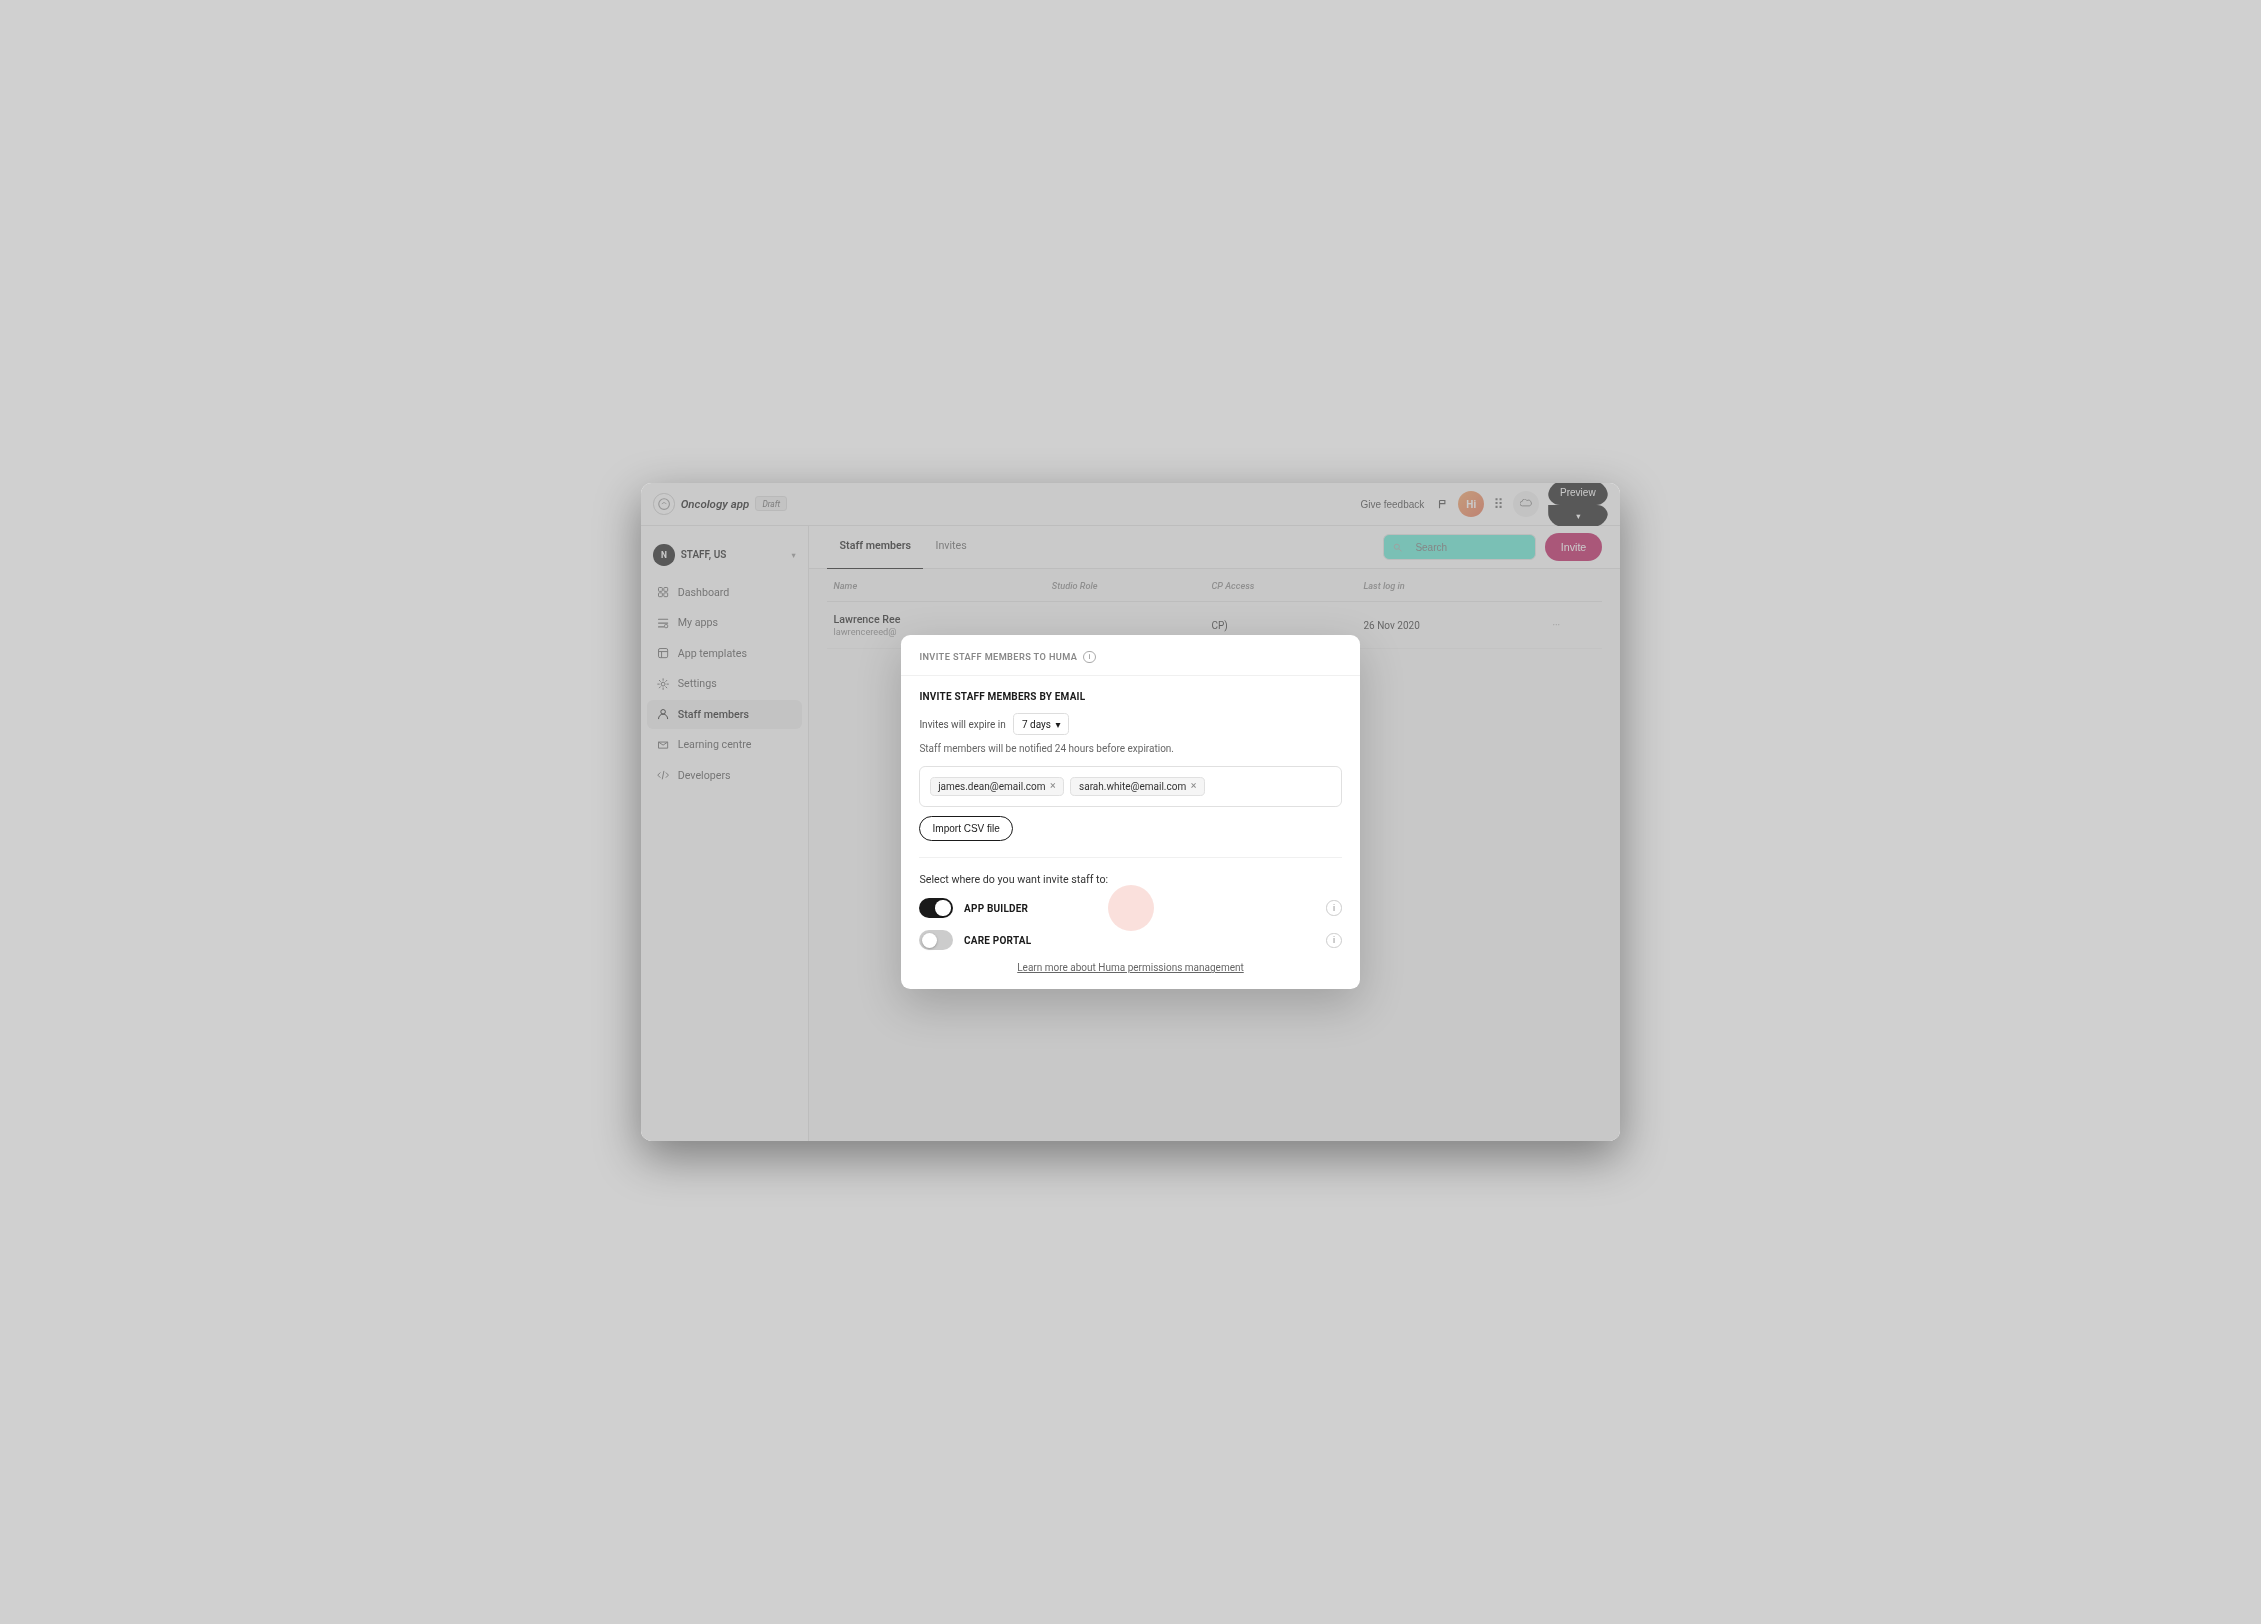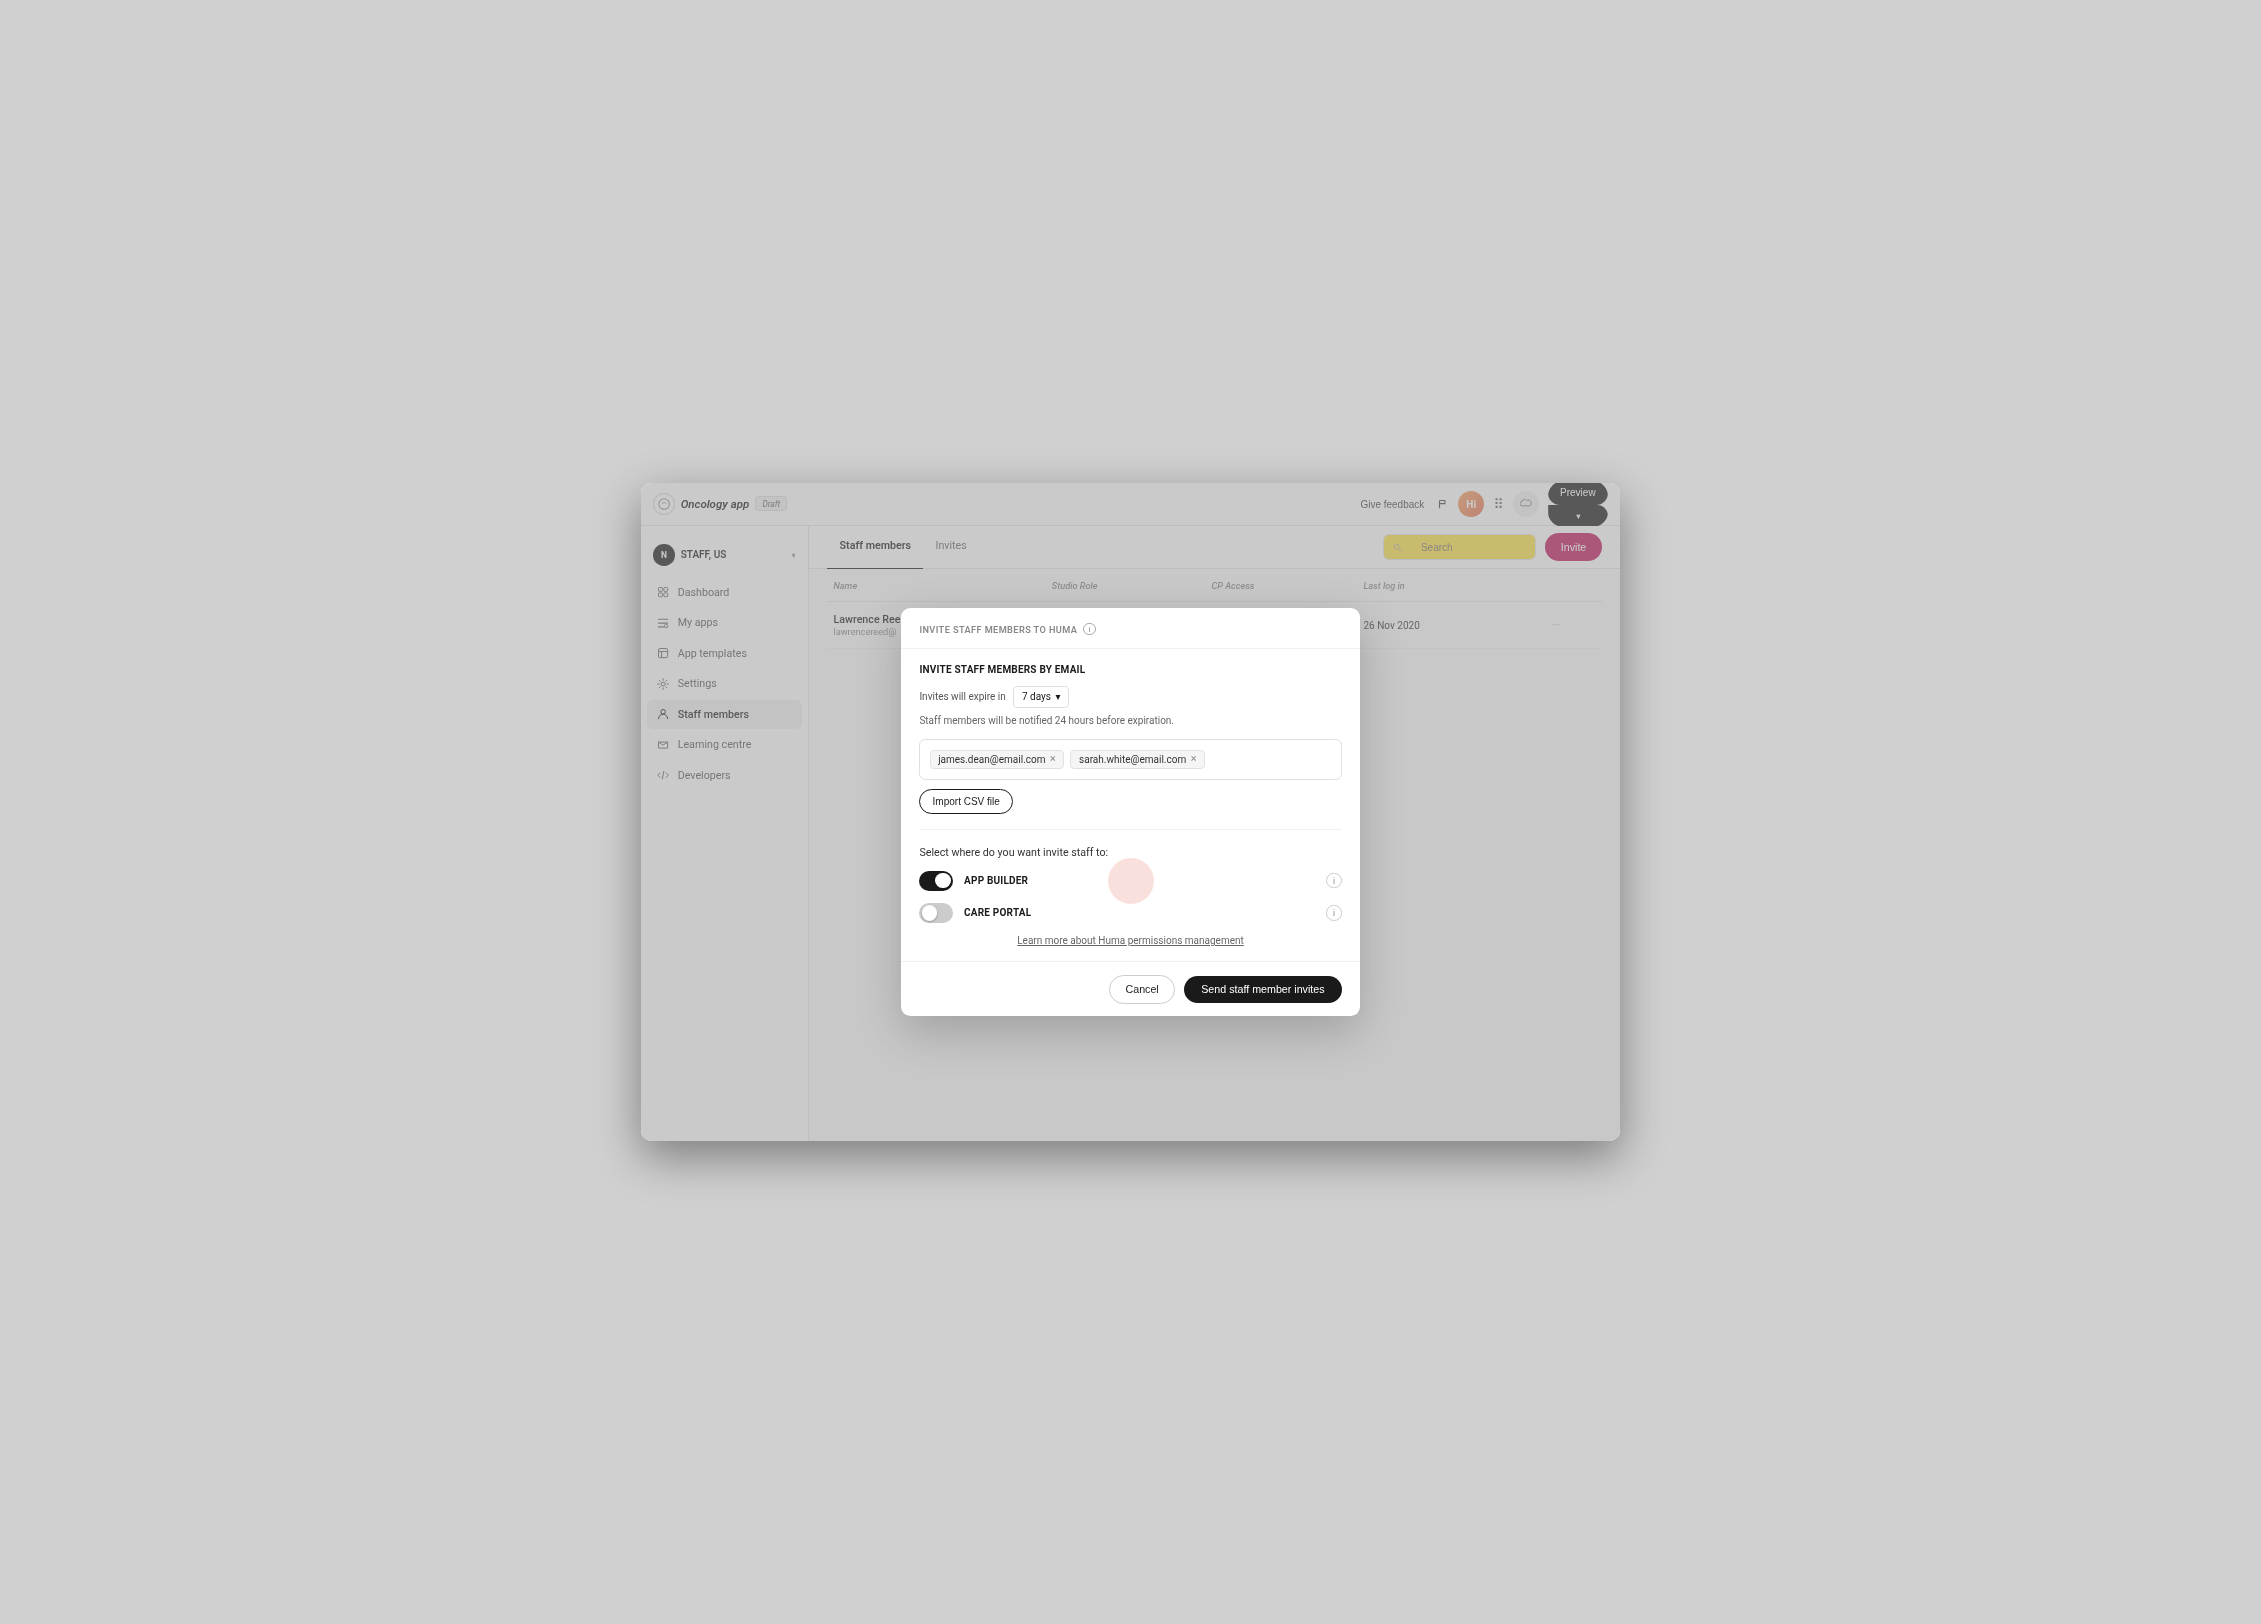--- a/index.html
+++ b/index.html
@@ -250,22 +250,22 @@
       border-bottom: 1.5px solid #1a1a1a;
     }
     .header-actions {
       display: flex;
       align-items: center;
       gap: 9.2px;
     }
     .search-box {
       display: flex;
       align-items: center;
-      gap: 19px;
-      background: #fde047;
+      gap: 13px;
+      background: #5eead4;
       border: 0.8px solid #e5e5e5;
       border-radius: 6.1px;
       padding: 6.1px 9.2px;
       width: 153px;
     }
     .search-box input {
       background: none;
       border: none;
       outline: none;
       font-size: 10px;
@@ -796,20 +796,16 @@
           <span class="toggle-label">CARE PORTAL</span>
           <div class="toggle-info">i</div>
         </div>
 
         <a class="learn-more-link">Learn more about Huma permissions management</a>
 
         
         
       </div>
 
-      <div class="modal-footer">
-        <button class="cancel-btn">Cancel</button>
-        <button class="send-btn">Send staff member invites</button>
-      </div>
     </div>
   </div>
 </div>
 
 
 </body></html>

